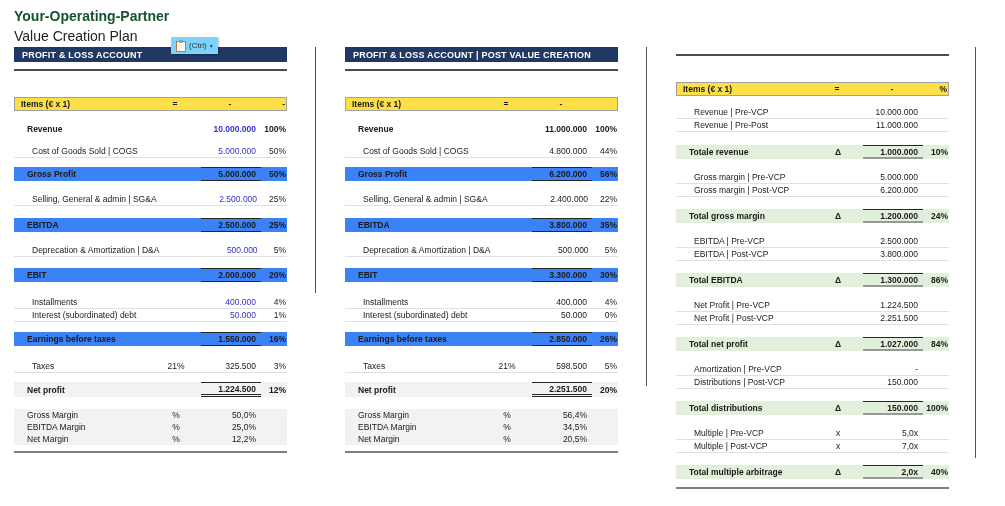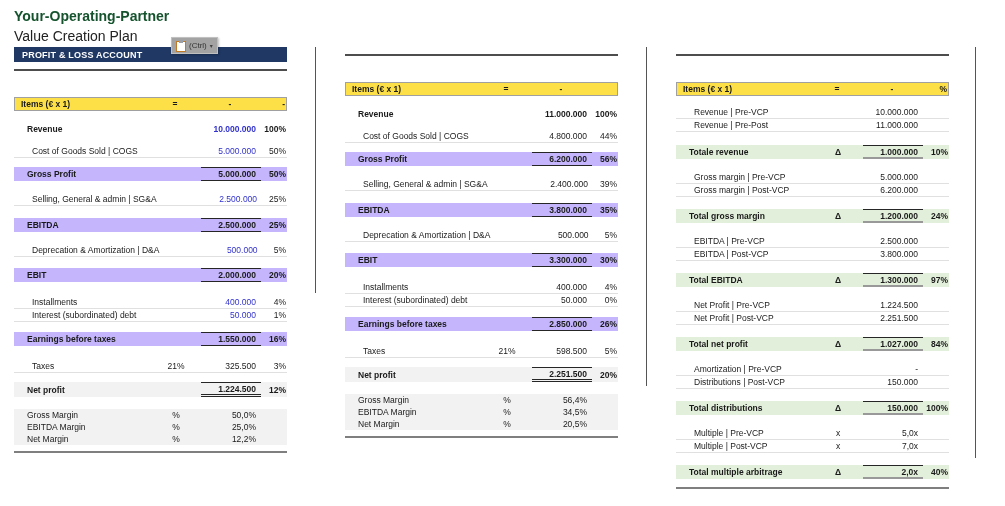--- a/index.html
+++ b/index.html
@@ -6,21 +6,21 @@
   body{
     width:1005px;height:506px;position:relative;overflow:hidden;
     background:#ffffff;font-family:"Liberation Sans",sans-serif;color:#1a1a1a;
   }
   .page-title{position:absolute;left:14px;top:8px;font-size:14px;font-weight:bold;color:#14532d;}
   .page-subtitle{position:absolute;left:14px;top:28px;font-size:14px;color:#222;}
 
   
   .paste-btn{
     position:absolute;left:171px;top:37px;height:15px;z-index:5;
-    background:#a3a3a3;border:1px solid #c0c0c0;box-shadow:1px 1px 2px rgba(0,0,0,.25);
+    background:#7dd3fc;border:1px solid #c0c0c0;box-shadow:1px 1px 2px rgba(0,0,0,.25);
     display:flex;align-items:center;gap:3px;padding:0 4px;font-size:8px;color:#333;
   }
   .paste-btn .caret{font-size:6px;color:#444;}
 
   .pl-table{position:absolute;top:47px;width:273px;}
   .t1{left:14px}.t2{left:345px}.t3{left:676px}
 
   .bar{height:15px;background:#1F3864;color:#fff;font-size:9px;font-weight:bold;
        display:flex;align-items:center;padding-left:8px;letter-spacing:.2px;text-align:center;}
   .dline{margin-top:7px;height:2px;background:#4d4d4d;}
@@ -34,21 +34,21 @@
   .c-sym{width:50px;text-align:center;}
   .c-val{width:60px;align-self:stretch;display:flex;align-items:center;
          justify-content:flex-end;padding-right:5px;box-sizing:border-box;}
   .c-pct{width:25px;text-align:right;padding-right:1px;}
 
   .detail .c-label{padding-left:18px;}
   .row.sep{border-bottom:1px solid #e0e0e0;}
   .bold-row{font-weight:bold;}
   .blue .c-val{color:#3232CD;}
 
-  .subtotal{background:#c4b5fd;height:14px;font-weight:bold;}
+  .subtotal{background:#3b82f6;height:14px;font-weight:bold;}
   .subtotal .c-val{border-top:1px solid #262626;border-bottom:1px solid #262626;}
   .net{background:#F2F2F2;height:15px;font-weight:bold;}
   .net .c-val{border-top:1px solid #262626;border-bottom:3px double #262626;}
   .green{background:#E2EFDA;height:14px;font-weight:bold;}
   .green .c-val{border-top:1px solid #262626;border-bottom:2px solid #999;}
   .margin{background:#F2F2F2;}
 
   .thick{height:2px;background:#7f7f7f;}
   .divider{position:absolute;width:1px;background:#555;}
   .dv1{left:315px;top:47px;height:246px;}
@@ -181,20 +181,21 @@
         <div class="c-sym">%</div>
         <div class="c-val">12,2%</div>
         <div class="c-pct"></div>
       </div>
       <div style="height: 6px;"></div>
       <div class="thick"></div>
     </div>
 </div>
 
 <div class="pl-table t2">
+  <div class="bar">PROFIT &amp; LOSS ACCOUNT | POST VALUE CREATION</div>
   <div class="dline"></div>
   <div class="items-header row">
     <div class="c-label">Items (€ x 1)</div>
     <div class="c-sym">=</div>
     <div class="c-val">-</div>
     <div class="c-pct"></div>
   </div>
   <div class="rows">
       <div style="height: 12px;"></div>
       <div class="row bold-row">
@@ -215,21 +216,21 @@
         <div class="c-label">Gross Profit</div>
         <div class="c-sym"></div>
         <div class="c-val">6.200.000</div>
         <div class="c-pct">56%</div>
       </div>
       <div style="height: 12px;"></div>
       <div class="row detail sep">
         <div class="c-label">Selling, General &amp; admin | SG&amp;A</div>
         <div class="c-sym"></div>
         <div class="c-val">2.400.000</div>
-        <div class="c-pct">39%</div>
+        <div class="c-pct">22%</div>
       </div>
       <div style="height: 12px;"></div>
       <div class="row subtotal">
         <div class="c-label">EBITDA</div>
         <div class="c-sym"></div>
         <div class="c-val">3.800.000</div>
         <div class="c-pct">35%</div>
       </div>
       <div style="height: 12px;"></div>
       <div class="row detail sep">
@@ -363,21 +364,21 @@
         <div class="c-label">EBITDA | Post-VCP</div>
         <div class="c-sym"></div>
         <div class="c-val">3.800.000</div>
         <div class="c-pct"></div>
       </div>
       <div style="height: 12px;"></div>
       <div class="row green">
         <div class="c-label">Total EBITDA</div>
         <div class="c-sym">Δ</div>
         <div class="c-val">1.300.000</div>
-        <div class="c-pct">97%</div>
+        <div class="c-pct">86%</div>
       </div>
       <div style="height: 12px;"></div>
       <div class="row detail sep">
         <div class="c-label">Net Profit | Pre-VCP</div>
         <div class="c-sym"></div>
         <div class="c-val">1.224.500</div>
         <div class="c-pct"></div>
       </div>
       <div class="row detail sep">
         <div class="c-label">Net Profit | Post-VCP</div>

